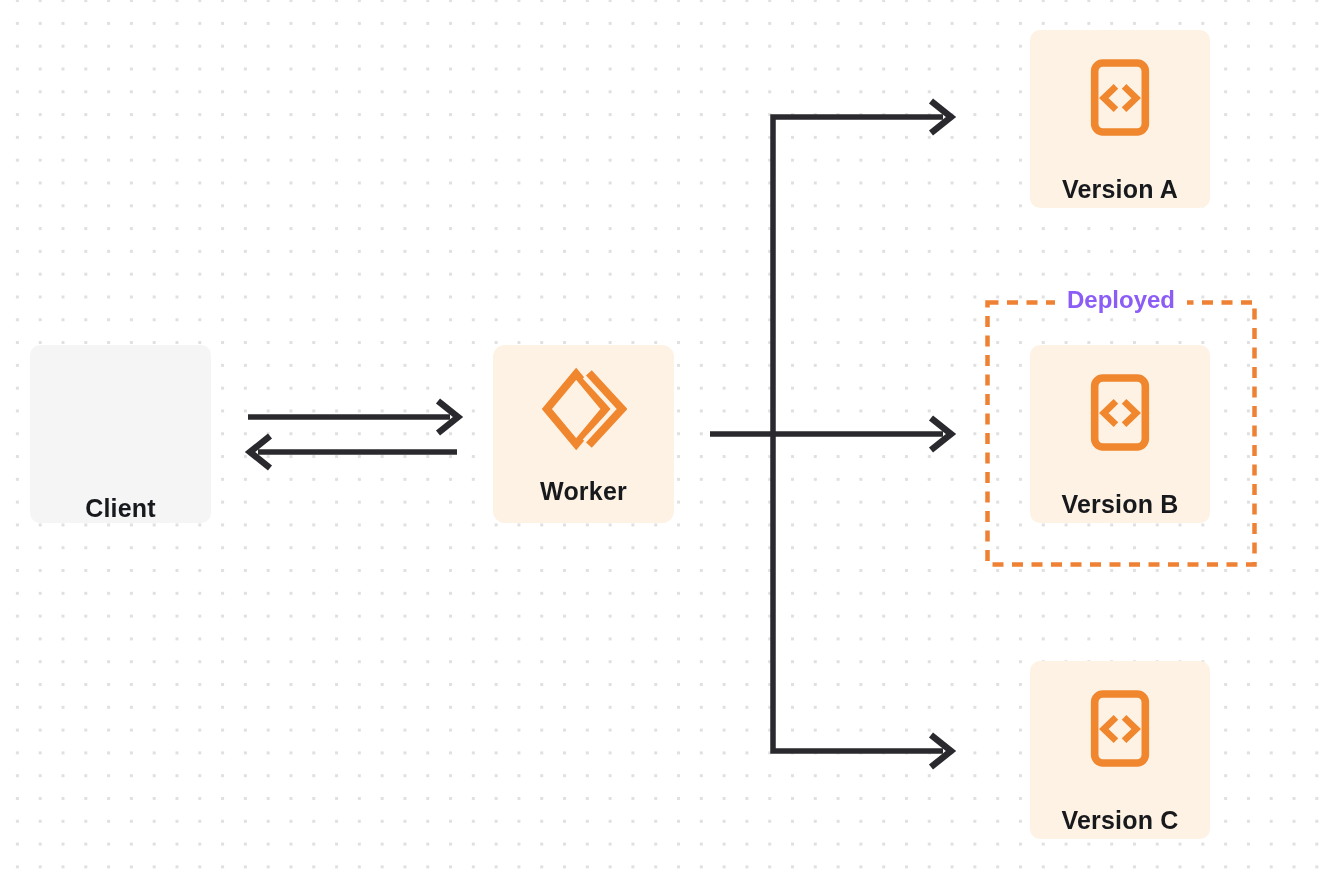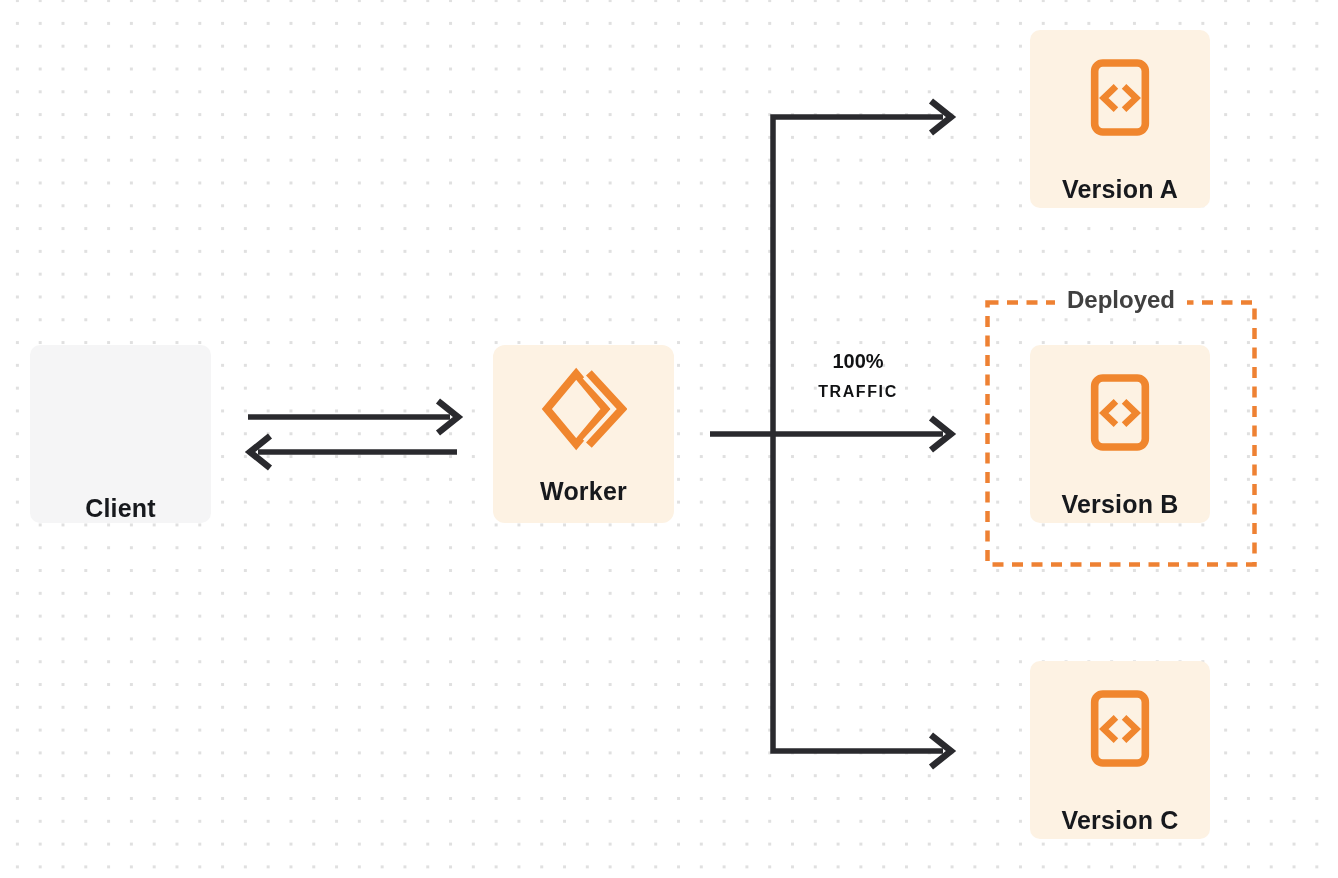--- a/index.html
+++ b/index.html
@@ -111,21 +111,21 @@
   }
   .deployed-label {
     position: absolute;
     top: -15px;
     left: 50%;
     transform: translateX(-50%);
     background: #ffffff;
     padding: 0 12px;
     font-size: 24px;
     font-weight: 700;
-    color: #404040;
+    color: #8b5cf6;
     line-height: 30px;
     white-space: nowrap;
   }
   .icon-slot { flex: 0 0 auto; }
 </style>
 </head>
 <body>
 
 <div class="canvas">
 
@@ -164,24 +164,20 @@
     <span class="icon-slot">
       <svg width="86" height="84" viewBox="0 0 88 84">
         <path d="M36 6 L6 42 L36 78 L66 42 Z" fill="none" stroke="#f0862e" stroke-width="8" stroke-linejoin="miter"></path>
         <path d="M49 5 L83 42 L49 79" fill="none" stroke="#fdf2e3" stroke-width="17" stroke-linejoin="miter" stroke-linecap="butt"></path>
         <path d="M49 5 L83 42 L49 79" fill="none" stroke="#f0862e" stroke-width="8" stroke-linejoin="miter" stroke-linecap="butt"></path>
       </svg>
     </span>
     <span class="label">Worker</span>
   </div>
 
-  <div class="traffic-label">
-    <div class="traffic-percent">100%</div>
-    <div class="traffic-word">TRAFFIC</div>
-  </div>
 
   <div class="deployed-region">
     <svg class="deployed-border" viewBox="0 0 272 267">
       <rect x="2.5" y="2.5" width="267" height="262" fill="none" stroke="#ee8133" stroke-width="4.5" stroke-dasharray="11 8.5"></rect>
     </svg>
     <span class="deployed-label">Deployed</span>
   </div>
 
   <div class="node node-cream node-version node-version-a">
     <span class="icon-slot">

